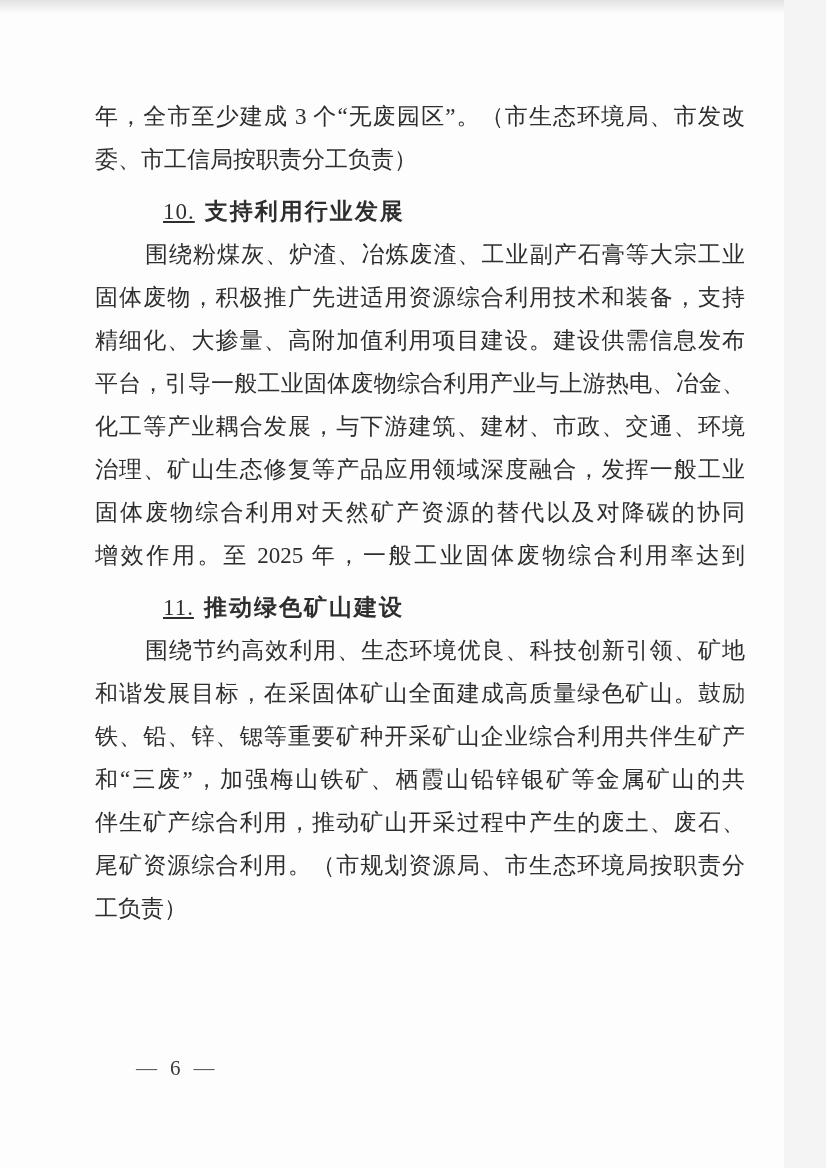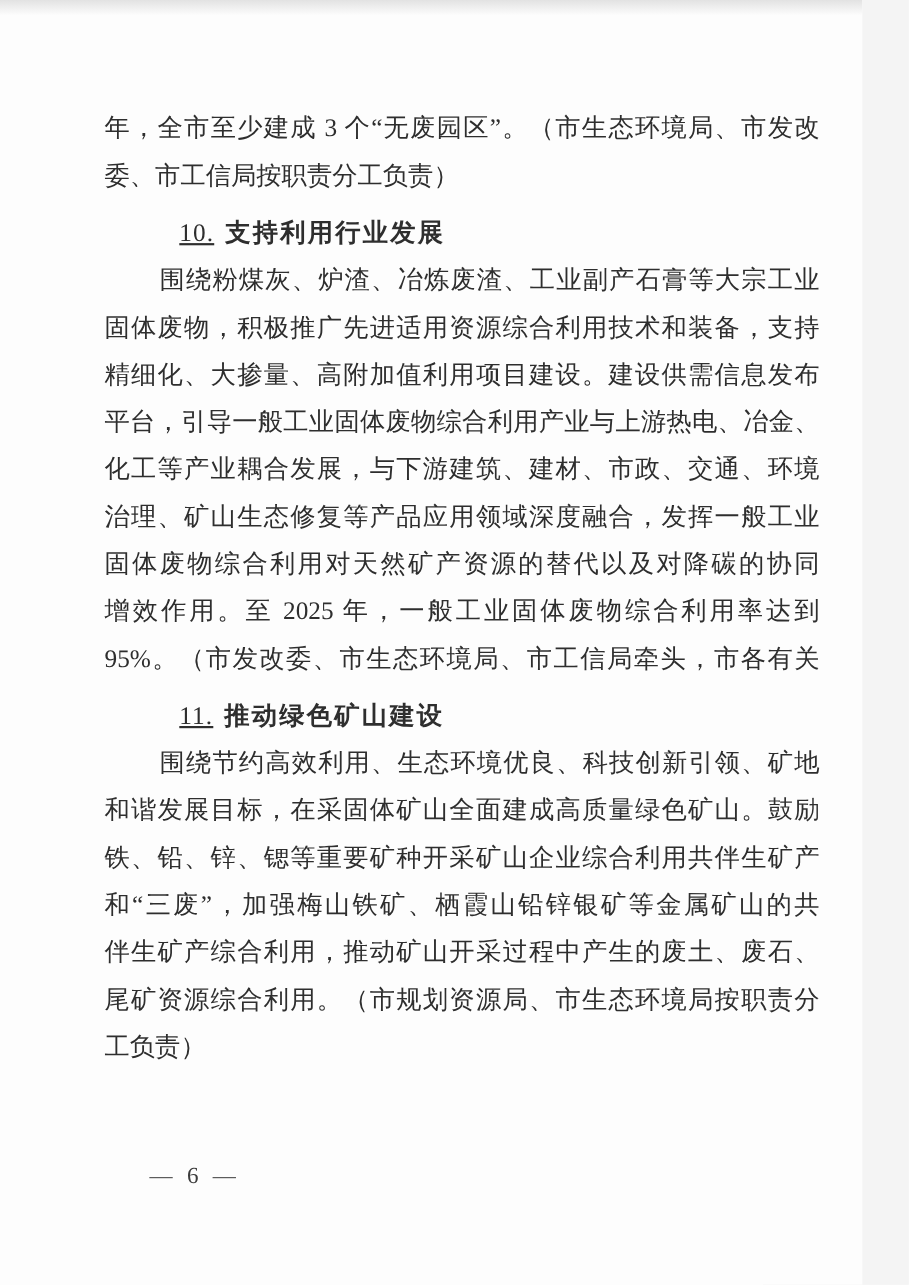--- a/index.html
+++ b/index.html
@@ -125,21 +125,20 @@
       <div class="line body">委、市工信局按职责分工负责）</div>
       <div class="line heading"><span class="h-num">10.</span><span class="h-title">支持利用行业发展</span></div>
       <div class="line body indent justify">围绕粉煤灰、炉渣、冶炼废渣、工业副产石膏等大宗工业</div>
       <div class="line body justify">固体废物，积极推广先进适用资源综合利用技术和装备，支持</div>
       <div class="line body justify">精细化、大掺量、高附加值利用项目建设。建设供需信息发布</div>
       <div class="line body justify">平台，引导一般工业固体废物综合利用产业与上游热电、冶金、</div>
       <div class="line body justify">化工等产业耦合发展，与下游建筑、建材、市政、交通、环境</div>
       <div class="line body justify">治理、矿山生态修复等产品应用领域深度融合，发挥一般工业</div>
       <div class="line body justify">固体废物综合利用对天然矿产资源的替代以及对降碳的协同</div>
       <div class="line body justify">增效作用。至 2025 年，一般工业固体废物综合利用率达到</div>
-      <div class="line body justify">95%。（市发改委、市生态环境局、市工信局牵头，市各有关</div>
       <div class="line heading"><span class="h-num">11.</span><span class="h-title">推动绿色矿山建设</span></div>
       <div class="line body indent justify">围绕节约高效利用、生态环境优良、科技创新引领、矿地</div>
       <div class="line body justify">和谐发展目标，在采固体矿山全面建成高质量绿色矿山。鼓励</div>
       <div class="line body justify">铁、铅、锌、锶等重要矿种开采矿山企业综合利用共伴生矿产</div>
       <div class="line body justify">和“三废”，加强梅山铁矿、栖霞山铅锌银矿等金属矿山的共</div>
       <div class="line body justify">伴生矿产综合利用，推动矿山开采过程中产生的废土、废石、</div>
       <div class="line body justify">尾矿资源综合利用。（市规划资源局、市生态环境局按职责分</div>
       <div class="line body">工负责）</div>
     </div>
 

